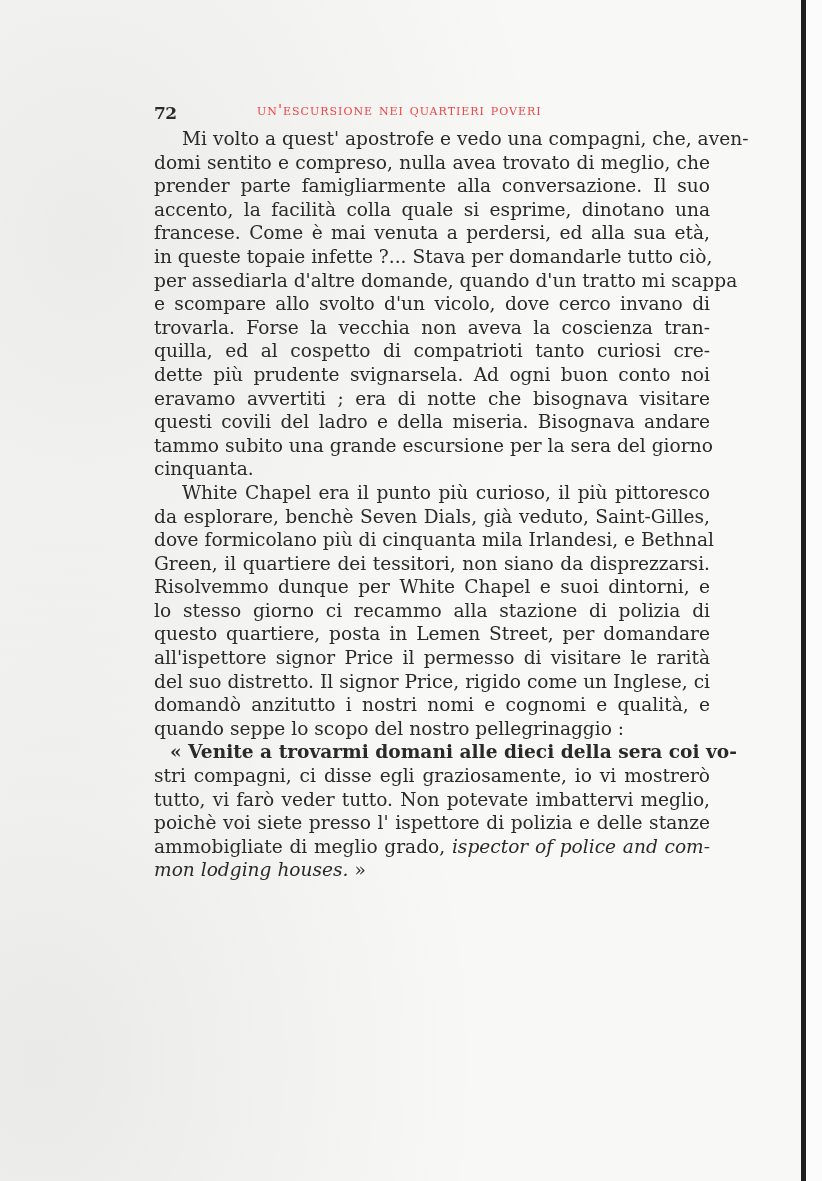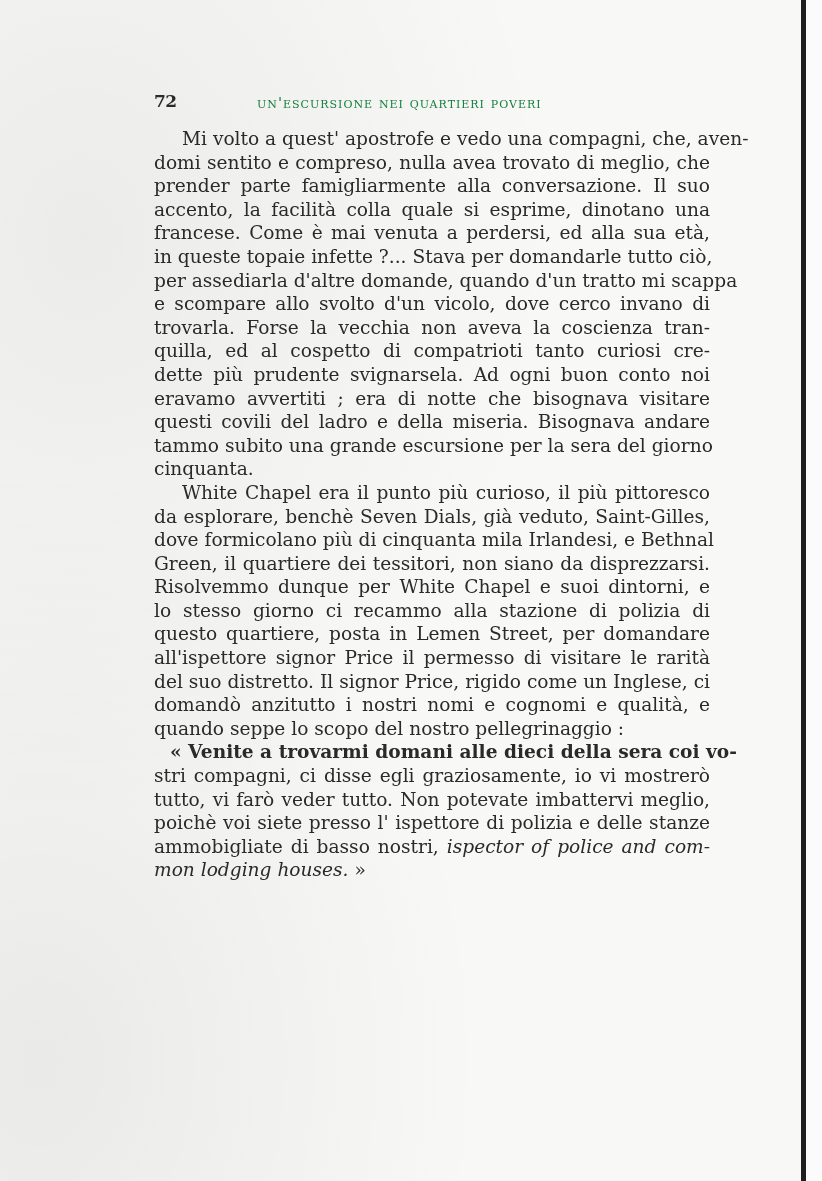--- a/index.html
+++ b/index.html
@@ -22,25 +22,25 @@
   }
   .edge-right {
     position: absolute; left: 806px; top: 0; width: 16px; height: 1181px;
     background: #fbfbfb;
   }
   .header {
     position: absolute; left: 154px; top: 91px; width: 556px; height: 24px;
     font-size: 15px;
   }
   .page-number {
-    position: absolute; left: 0; top: 0; font-size: 17px; font-weight: bold; letter-spacing: -0.5px;
+    position: absolute; left: 0; top: 12px; font-size: 17px; font-weight: bold; letter-spacing: -0.5px;
   }
   .running-head {
-    position: absolute; left: 103px; top: 3px;
-    font-variant: small-caps; font-size: 15px; letter-spacing: 1px; color: #15803d;
+    position: absolute; left: 103px; top: 10px;
+    font-variant: small-caps; font-size: 15px; letter-spacing: 1px; color: #ef4444;
   }
   .text-block {
     position: absolute; left: 154px; top: 127px; width: 556px;
     font-size: 18.6px; line-height: 23.6px;
   }
   .line {
     display: block; white-space: nowrap; text-align: justify; text-align-last: justify; height: 23.6px;
   }
   .line.last { text-align-last: left; }
   .line.indent { padding-left: 28px; }
@@ -86,15 +86,15 @@
   <span class="line">questo quartiere, posta in Lemen Street, per domandare</span>
   <span class="line">all'ispettore signor Price il permesso di visitare le rarità</span>
   <span class="line">del suo distretto. Il signor Price, rigido come un Inglese, ci</span>
   <span class="line">domandò anzitutto i nostri nomi e cognomi e qualità, e</span>
   <span class="line last">quando seppe lo scopo del nostro pellegrinaggio :</span>
 
   <span class="line indent-q">« Venite a trovarmi domani alle dieci della sera coi vo-</span>
   <span class="line">stri compagni, ci disse egli graziosamente, io vi mostrerò</span>
   <span class="line">tutto, vi farò veder tutto. Non potevate imbattervi meglio,</span>
   <span class="line">poichè voi siete presso l' ispettore di polizia e delle stanze</span>
-  <span class="line"><span>ammobigliate di basso nostri, </span><em>ispector of police and com-</em></span>
+  <span class="line"><span>ammobigliate di meglio grado, </span><em>ispector of police and com-</em></span>
   <span class="line last"><em>mon lodging houses.</em><span> »</span></span>
 </div>
 
 </body></html>

